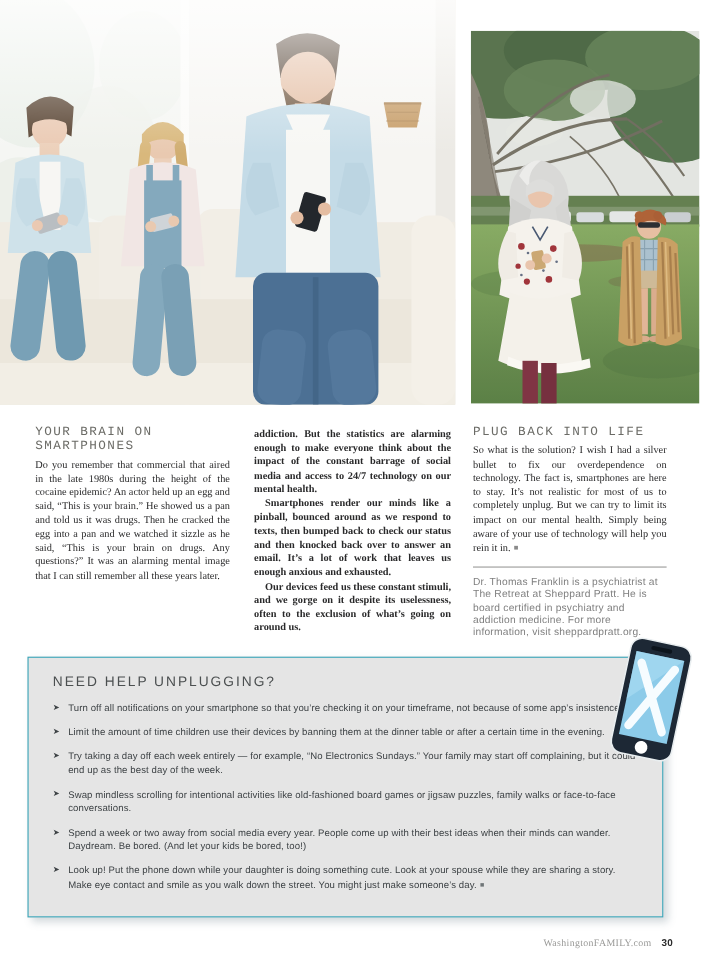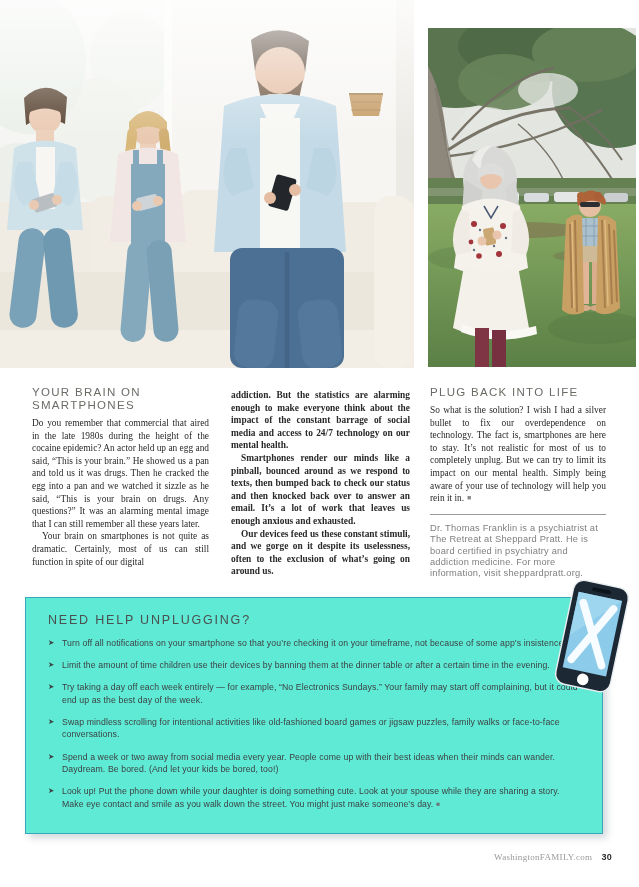--- a/index.html
+++ b/index.html
@@ -8,32 +8,32 @@
   
   .photo{position:absolute;overflow:hidden;}
   .photo-left{left:0;top:0;width:414px;height:368px;}
   .photo-right{left:428px;top:28px;width:208px;height:339px;}
   .photo svg{display:block;width:100%;height:100%;}
   
   .col{position:absolute;color:#262624;}
   .col-1{left:32px;top:386px;width:177px;}
   .col-2{left:231px;top:389px;width:179px;font-weight:bold;}
   .col-3{left:430px;top:386px;width:176px;}
-  .kicker{font-family:Liberation Sans, sans-serif;font-weight:400;color:#6b6b66;
+  .kicker{font-family:Liberation Mono, monospace;font-weight:400;color:#6b6b66;
           font-size:11.5px;line-height:13px;letter-spacing:1.3px;margin:0 0 5px 0;}
   .body-serif{font-family:"Liberation Serif",serif;font-size:9.4px;line-height:12.6px;
           text-align:justify;margin:0;color:#29292a;}
   .body-serif.indent{text-indent:10px;}
   .endmark{color:#8a8a8a;font-size:7px;vertical-align:1px;padding-left:3px;}
   .col-rule{border:none;border-top:1px solid #9a9a98;margin:9px 0 8px 0;}
   .bio{font-family:"Liberation Sans",sans-serif;font-size:9.3px;line-height:11.4px;
        color:#7f7f7f;margin:0;letter-spacing:.2px;}
   
   .tips-box{position:absolute;left:25px;top:597px;width:578px;height:237px;
-            box-sizing:border-box;background:#5eead4;border:1.5px solid #3aa6b9;
+            box-sizing:border-box;background:#e5e5e5;border:1.5px solid #3aa6b9;
             box-shadow:4px 4px 7px rgba(110,130,140,.30);padding:13px 22px 0 22px;}
   .tips-heading{font-size:12.5px;letter-spacing:1.8px;color:#4b4f50;font-weight:400;
             margin:2px 0 10px 0;}
   .tips-list{list-style:none;margin:0;padding:0;}
   .tips-list li{display:flex;margin:0 0 9.5px 0;}
   .tip-marker{flex:0 0 14px;color:#3d4245;font-size:7.5px;line-height:12.6px;}
   .tip-text{flex:1;max-width:528px;font-size:8.7px;line-height:12.6px;color:#3d4245;
             letter-spacing:.1px;}
   .tip-end{color:#6f7577;font-size:6.5px;padding-left:3px;vertical-align:1px;}
   
@@ -239,21 +239,20 @@
         <rect x="47" y="300" width="14" height="39" fill="#7c2f3e"></rect>
         <rect x="64" y="302" width="14" height="37" fill="#722a39"></rect>
       </g>
       <rect width="208" height="339" fill="#ffffff" opacity=".03"></rect>
     </svg>
   </div>
 
   <div class="col col-1">
     <h2 class="kicker">YOUR BRAIN ON SMARTPHONES</h2>
     <p class="body-serif">Do you remember that commercial that aired in the late 1980s during the height of the cocaine epidemic? An actor held up an egg and said, “This is your brain.” He showed us a pan and told us it was drugs. Then he cracked the egg into a pan and we watched it sizzle as he said, “This is your brain on drugs. Any questions?” It was an alarming mental image that I can still remember all these years later.</p>
-    <p class="body-serif indent">Your brain on smartphones is not quite as dramatic. Certainly, most of us can still function in spite of our digital</p>
   </div>
 
   <div class="col col-2">
     <p class="body-serif">addiction. But the statistics are alarming enough to make everyone think about the impact of the constant barrage of social media and access to 24/7 technology on our mental health.</p>
     <p class="body-serif indent">Smartphones render our minds like a pinball, bounced around as we respond to texts, then bumped back to check our status and then knocked back over to answer an email. It’s a lot of work that leaves us enough anxious and exhausted.</p>
     <p class="body-serif indent">Our devices feed us these constant stimuli, and we gorge on it despite its uselessness, often to the exclusion of what’s going on around us.</p>
   </div>
 
   <div class="col col-3">
     <h2 class="kicker">PLUG BACK INTO LIFE</h2>

